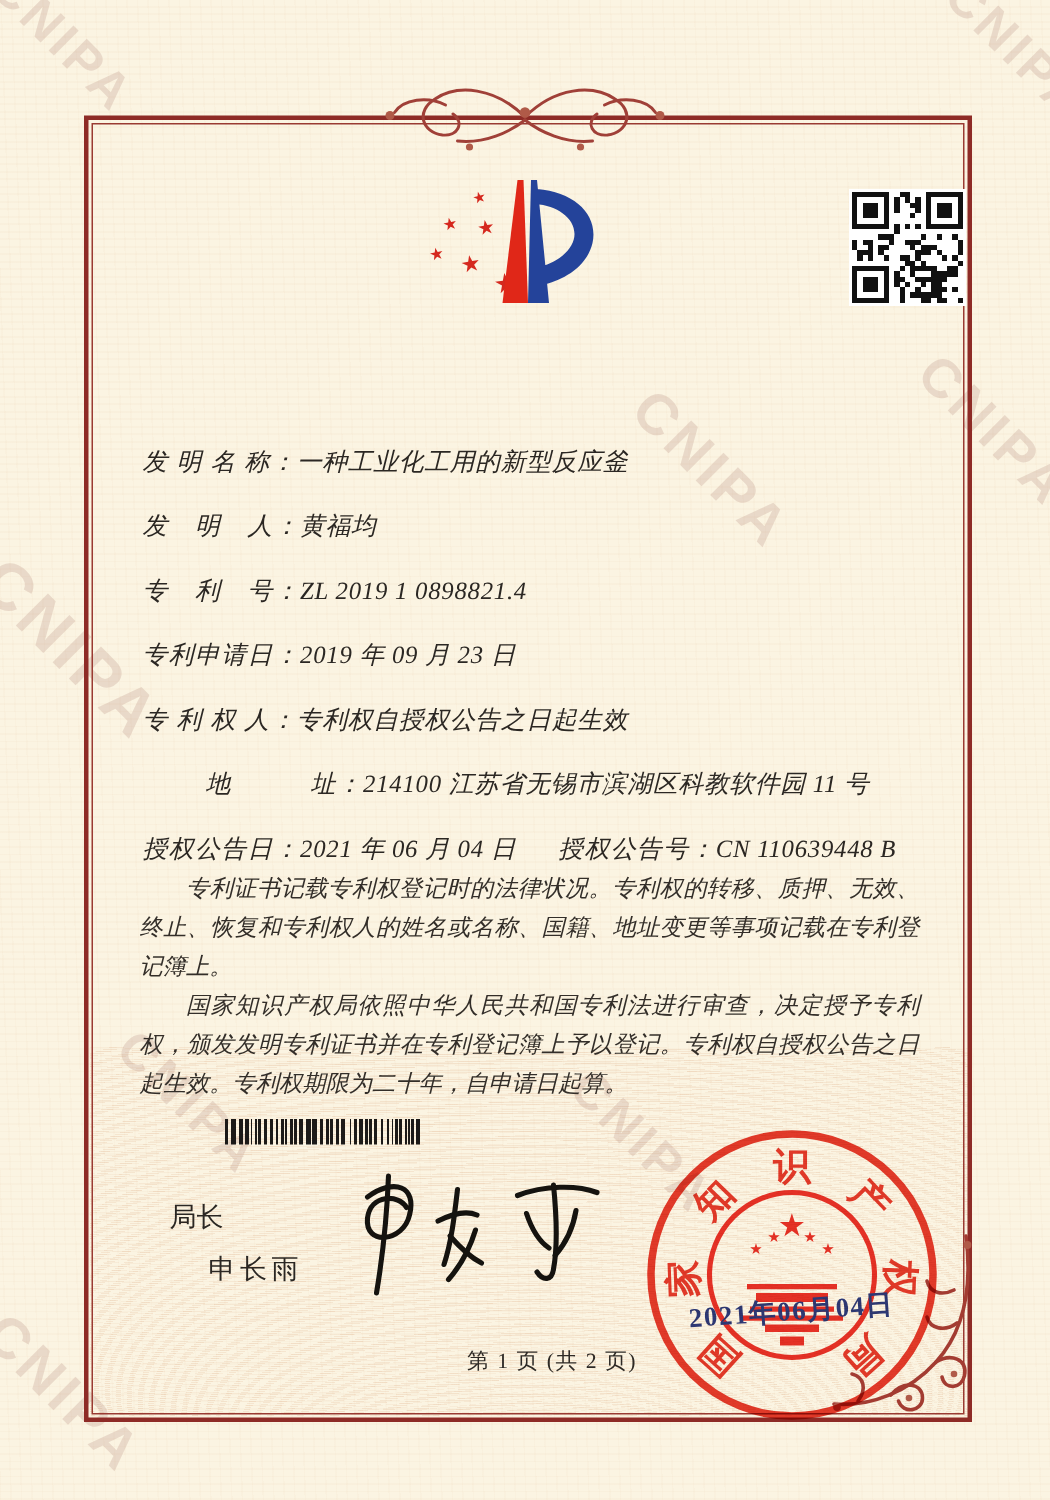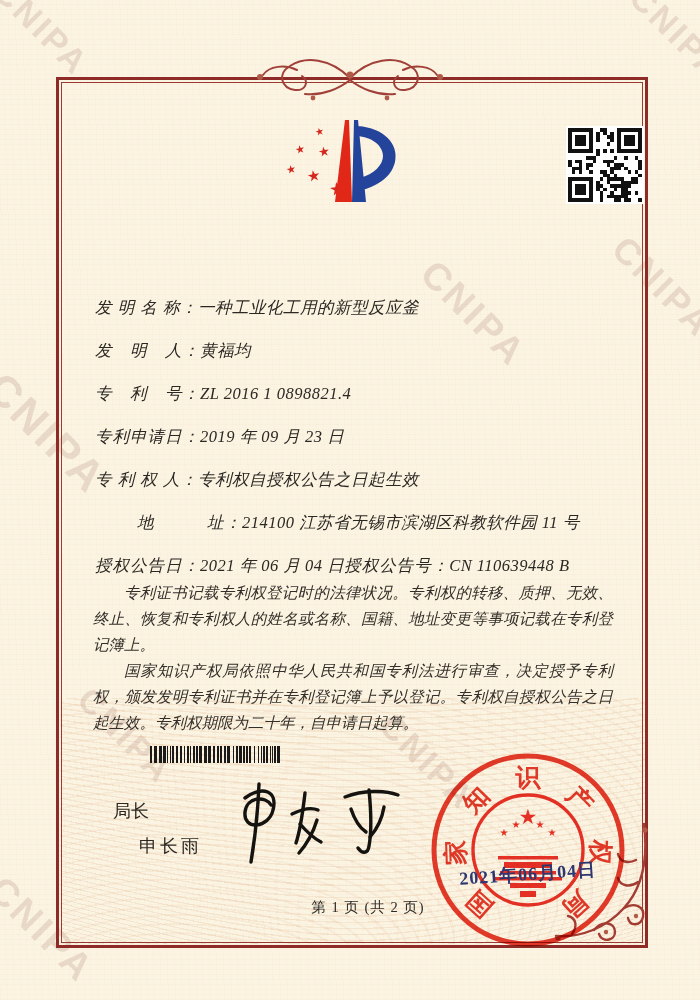--- a/index.html
+++ b/index.html
@@ -34,21 +34,21 @@
   .logo{ position:absolute; left:278px; top:110px; }
   .qr{ position:absolute; left:566px; top:126px; width:74px; height:74px; background:#fff; padding:2px; }
   .title{
     position:absolute; left:0; right:0; top:213px; text-align:center;
     font-size:35px; font-weight:bold; letter-spacing:14px; text-indent:14px; color:#1e1b18;
   }
   .fields{ position:absolute; left:95px; top:297px; width:520px; }
   .row{ position:absolute; left:0; white-space:nowrap; font-size:16.5px; color:#2b2723;font-style:italic; }
   .row .lbl{ display:inline-block; min-width:99px; letter-spacing:1px; }
   .row .val{ letter-spacing:.5px; }
-  .row .lbl2{ min-width:0; }
+  .row .lbl2{ min-width:0; margin-left:28px; }
   .paragraphs{
     position:absolute; left:93px; top:580px; width:520px;
     font-size:15.5px; line-height:26px; text-align:justify; font-style:italic; color:#332e29;
   }
   .paragraphs p{ margin:0; text-indent:2em; }
   .barcode{ position:absolute; left:150px; top:746px; }
   .director-title{ position:absolute; left:113px; top:799px; font-size:18px; font-family:"Liberation Sans", sans-serif; color:#2b2723;}
   .director-name{ position:absolute; left:111px; top:834px; font-size:18px; font-family:"Liberation Sans", sans-serif; letter-spacing:3px; color:#2b2723;margin-left:28px;}
   .signature{ position:absolute; left:205px; top:780px; }
   .seal{ position:absolute; left:428px; top:750px; mix-blend-mode:multiply; opacity:.95; }
@@ -247,21 +247,21 @@
 
 
   <div class="fields">
     <div class="row" style="top:0;">
       <span class="lbl">发 明 名 称：</span><span class="val">一种工业化工用的新型反应釜</span>
     </div>
     <div class="row" style="top:43px;">
       <span class="lbl">发　明　人：</span><span class="val">黄福均</span>
     </div>
     <div class="row" style="top:86px;">
-      <span class="lbl">专　利　号：</span><span class="val">ZL 2016 1 0898821.4</span>
+      <span class="lbl">专　利　号：</span><span class="val">ZL 2019 1 0898821.4</span>
     </div>
     <div class="row" style="top:129px;text-align:center;">
       <span class="lbl">专利申请日：</span><span class="val">2019 年 09 月 23 日</span>
     </div>
     <div class="row" style="top:172px;">
       <span class="lbl">专 利 权 人：</span><span class="val">专利权自授权公告之日起生效</span>
     </div>
     <div class="row" style="top:215px;margin-left:42px;">
       <span class="lbl">地　　　址：</span><span class="val">214100 江苏省无锡市滨湖区科教软件园 11 号</span>
     </div>

